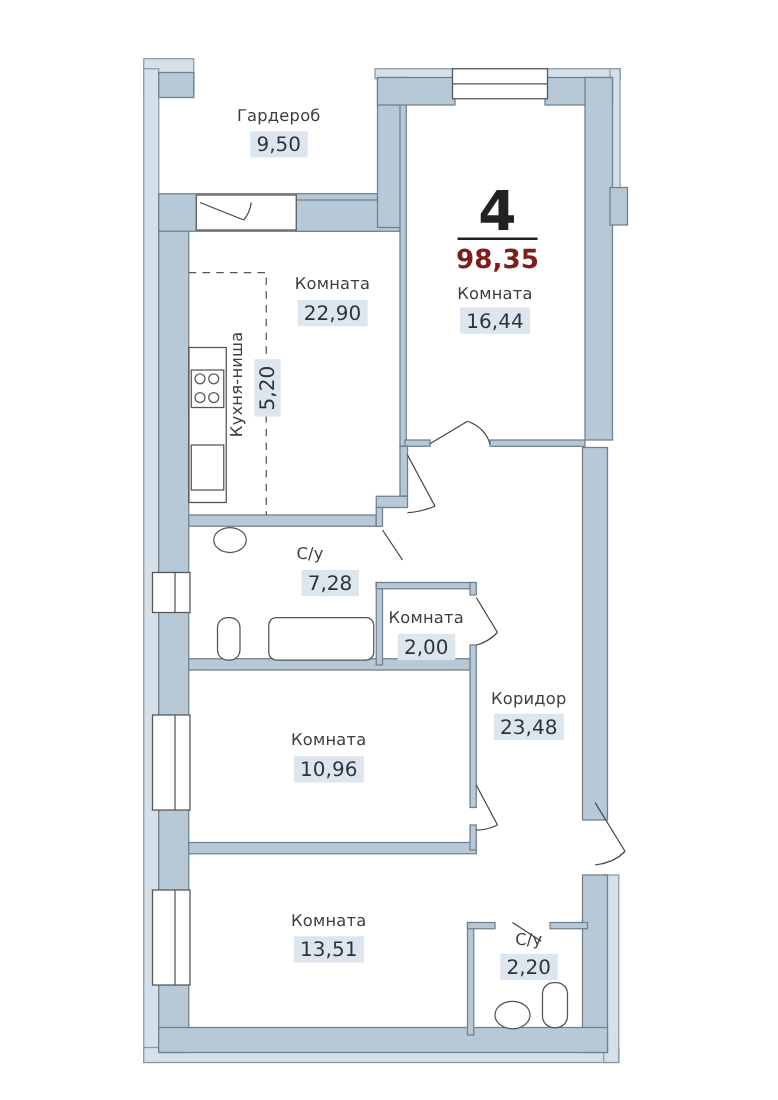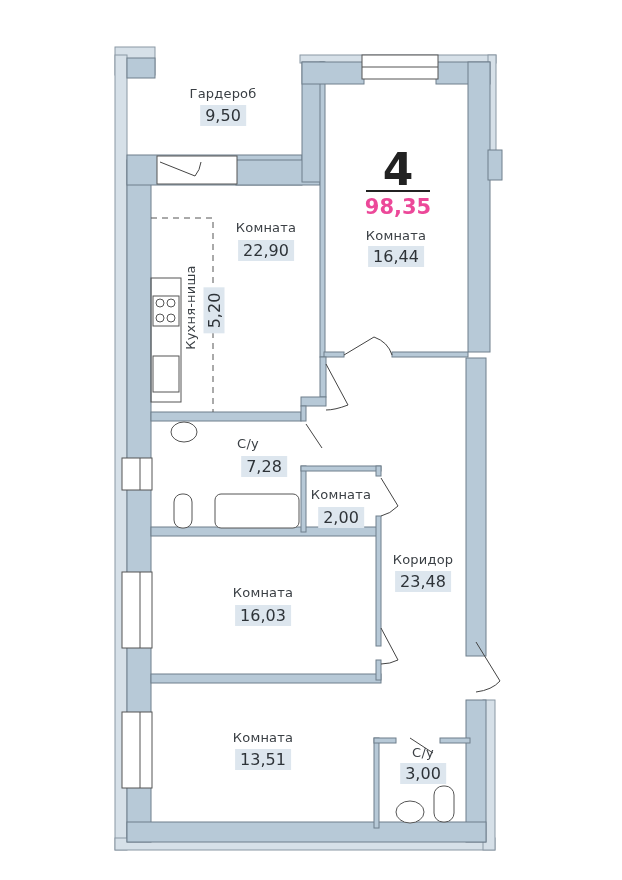--- a/index.html
+++ b/index.html
@@ -3,21 +3,21 @@
 <meta charset="utf-8">
 <style>
   html, body { margin: 0; padding: 0; background: #ffffff; }
   body { width: 622px; height: 880px; position: relative; overflow: hidden; font-family: "DejaVu Sans", "Liberation Sans", sans-serif; }
   svg { position: absolute; left: 0; top: 0; }
   .label { position: absolute; transform: translateX(-50%); text-align: center; white-space: nowrap; color: #3a3f44; font-size: 13px; letter-spacing: 0.2px; }
   .area { position: absolute; transform: translateX(-50%); background: #dde6ee; color: #2e3338; font-size: 16px; padding: 1px 5px; white-space: nowrap; }
   .rot { transform-origin: center center; }
   .big-rooms { position: absolute; left: 398px; top: 148px; transform: translateX(-50%); font-size: 44px; font-weight: bold; color: #222; line-height: 44px; }
   .total-line { position: absolute; left: 366px; top: 190px; width: 64px; height: 2px; background: #222; }
-  .total-area { position: absolute; left: 398px; top: 195px; transform: translateX(-50%); font-size: 21px; font-weight: bold; color: #ec4899; }
+  .total-area { position: absolute; left: 398px; top: 195px; transform: translateX(-50%); font-size: 21px; font-weight: bold; color: #7f1d1d; }
 </style>
 </head>
 <body>
 
 <svg width="622" height="880" viewBox="0 0 622 880" xmlns="http://www.w3.org/2000/svg">
 
   <g fill="#d6e0e8" stroke="#8a98a4" stroke-width="1">
     <rect x="115" y="47" width="40" height="28"></rect>
     <rect x="115" y="55" width="12" height="795"></rect>
     <rect x="115" y="838" width="380" height="12"></rect>
@@ -136,19 +136,19 @@
 <div class="label" style="left:248px;top:436px">С/у</div>
 <div class="area" style="left:264px;top:456px">7,28</div>
 
 <div class="label" style="left:341px;top:487px">Комната</div>
 <div class="area" style="left:341px;top:507px">2,00</div>
 
 <div class="label" style="left:423px;top:552px">Коридор</div>
 <div class="area" style="left:423px;top:571px">23,48</div>
 
 <div class="label" style="left:263px;top:585px">Комната</div>
-<div class="area" style="left:263px;top:605px">16,03</div>
+<div class="area" style="left:263px;top:605px">10,96</div>
 
 <div class="label" style="left:263px;top:730px">Комната</div>
 <div class="area" style="left:263px;top:749px">13,51</div>
 
 <div class="label" style="left:423px;top:745px">С/у</div>
-<div class="area" style="left:423px;top:763px">3,00</div>
+<div class="area" style="left:423px;top:763px">2,20</div>
 
 </body></html>

